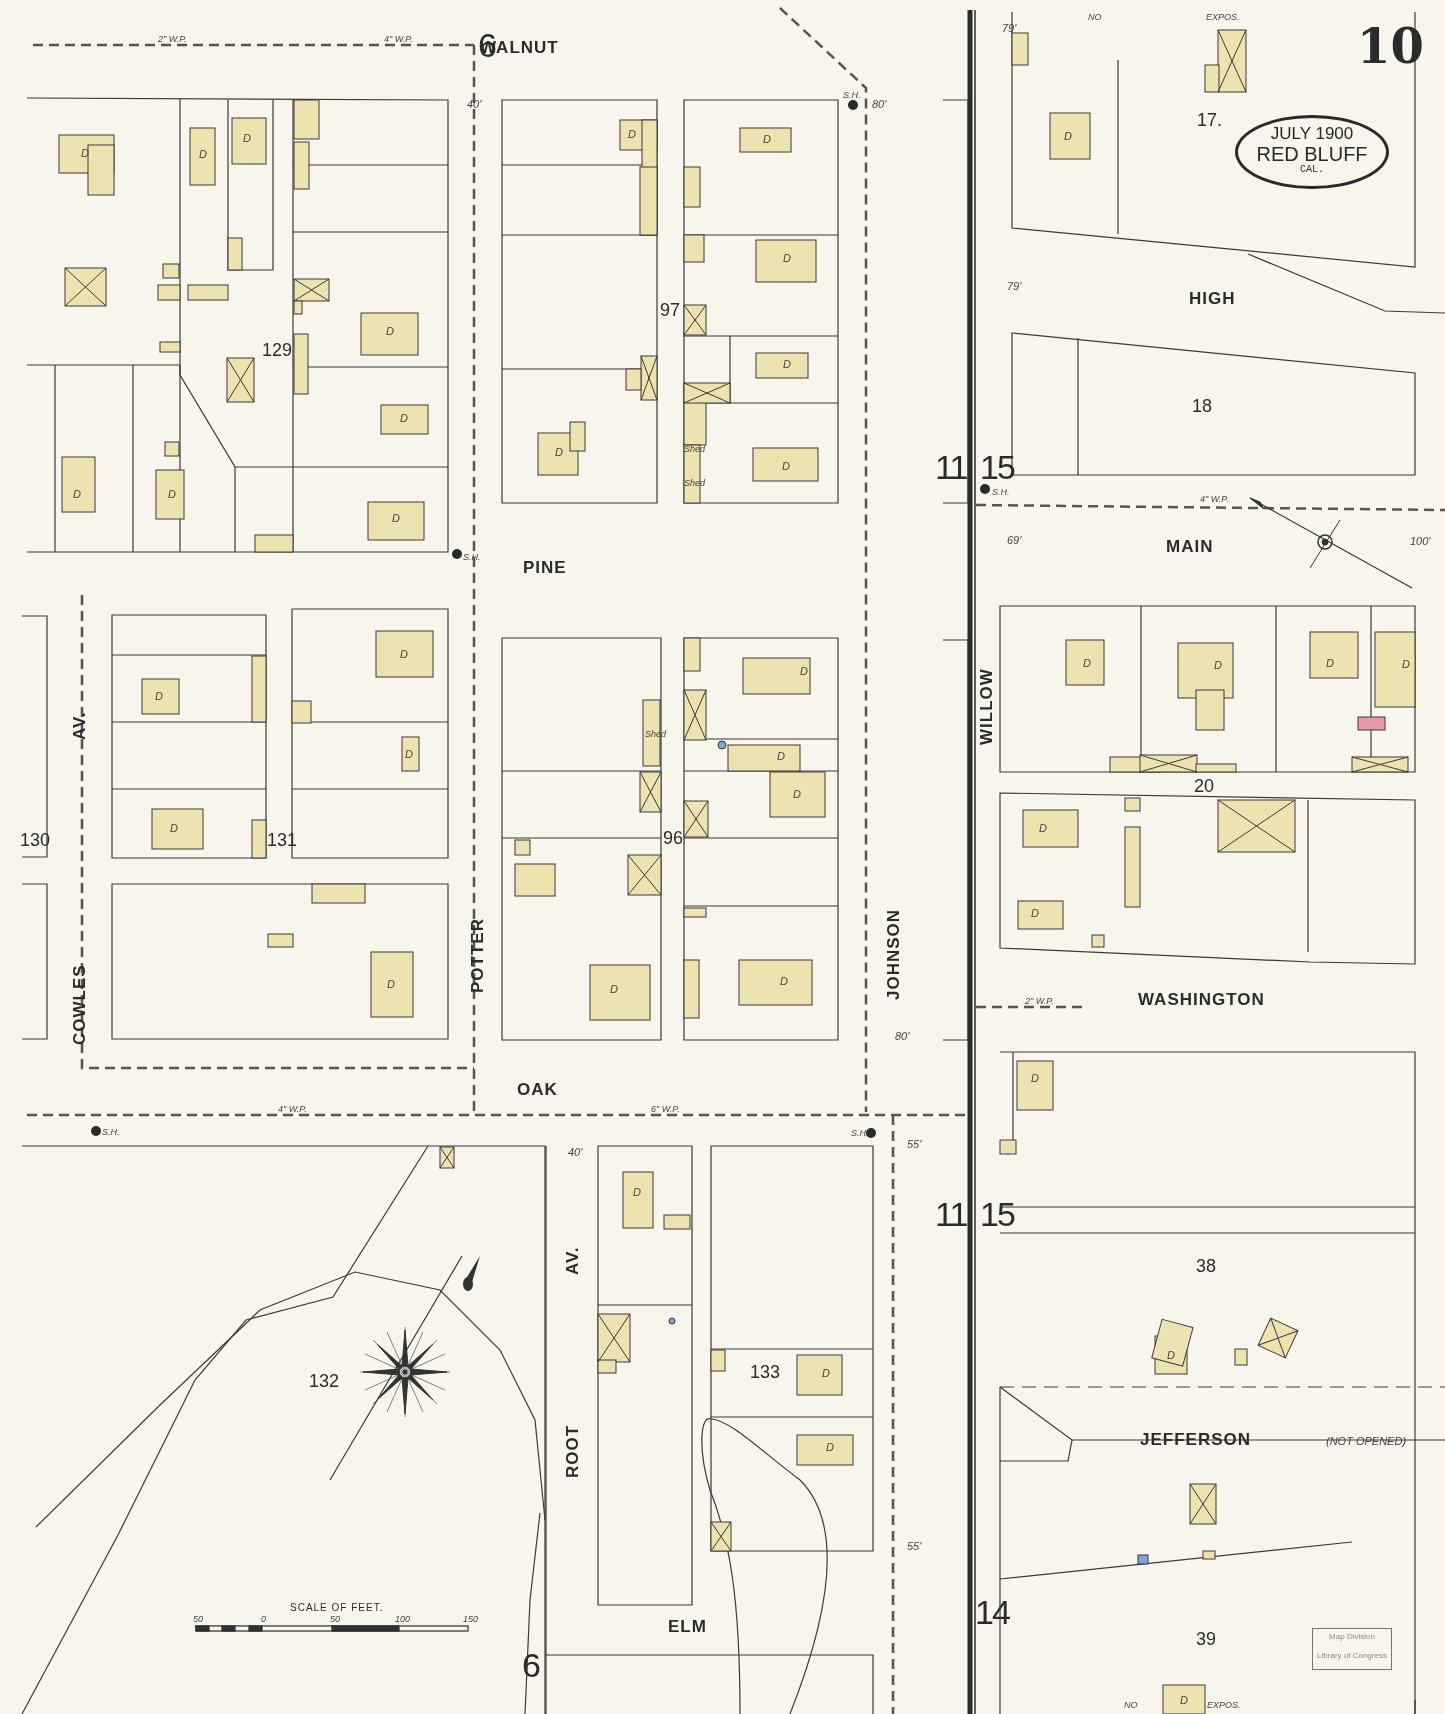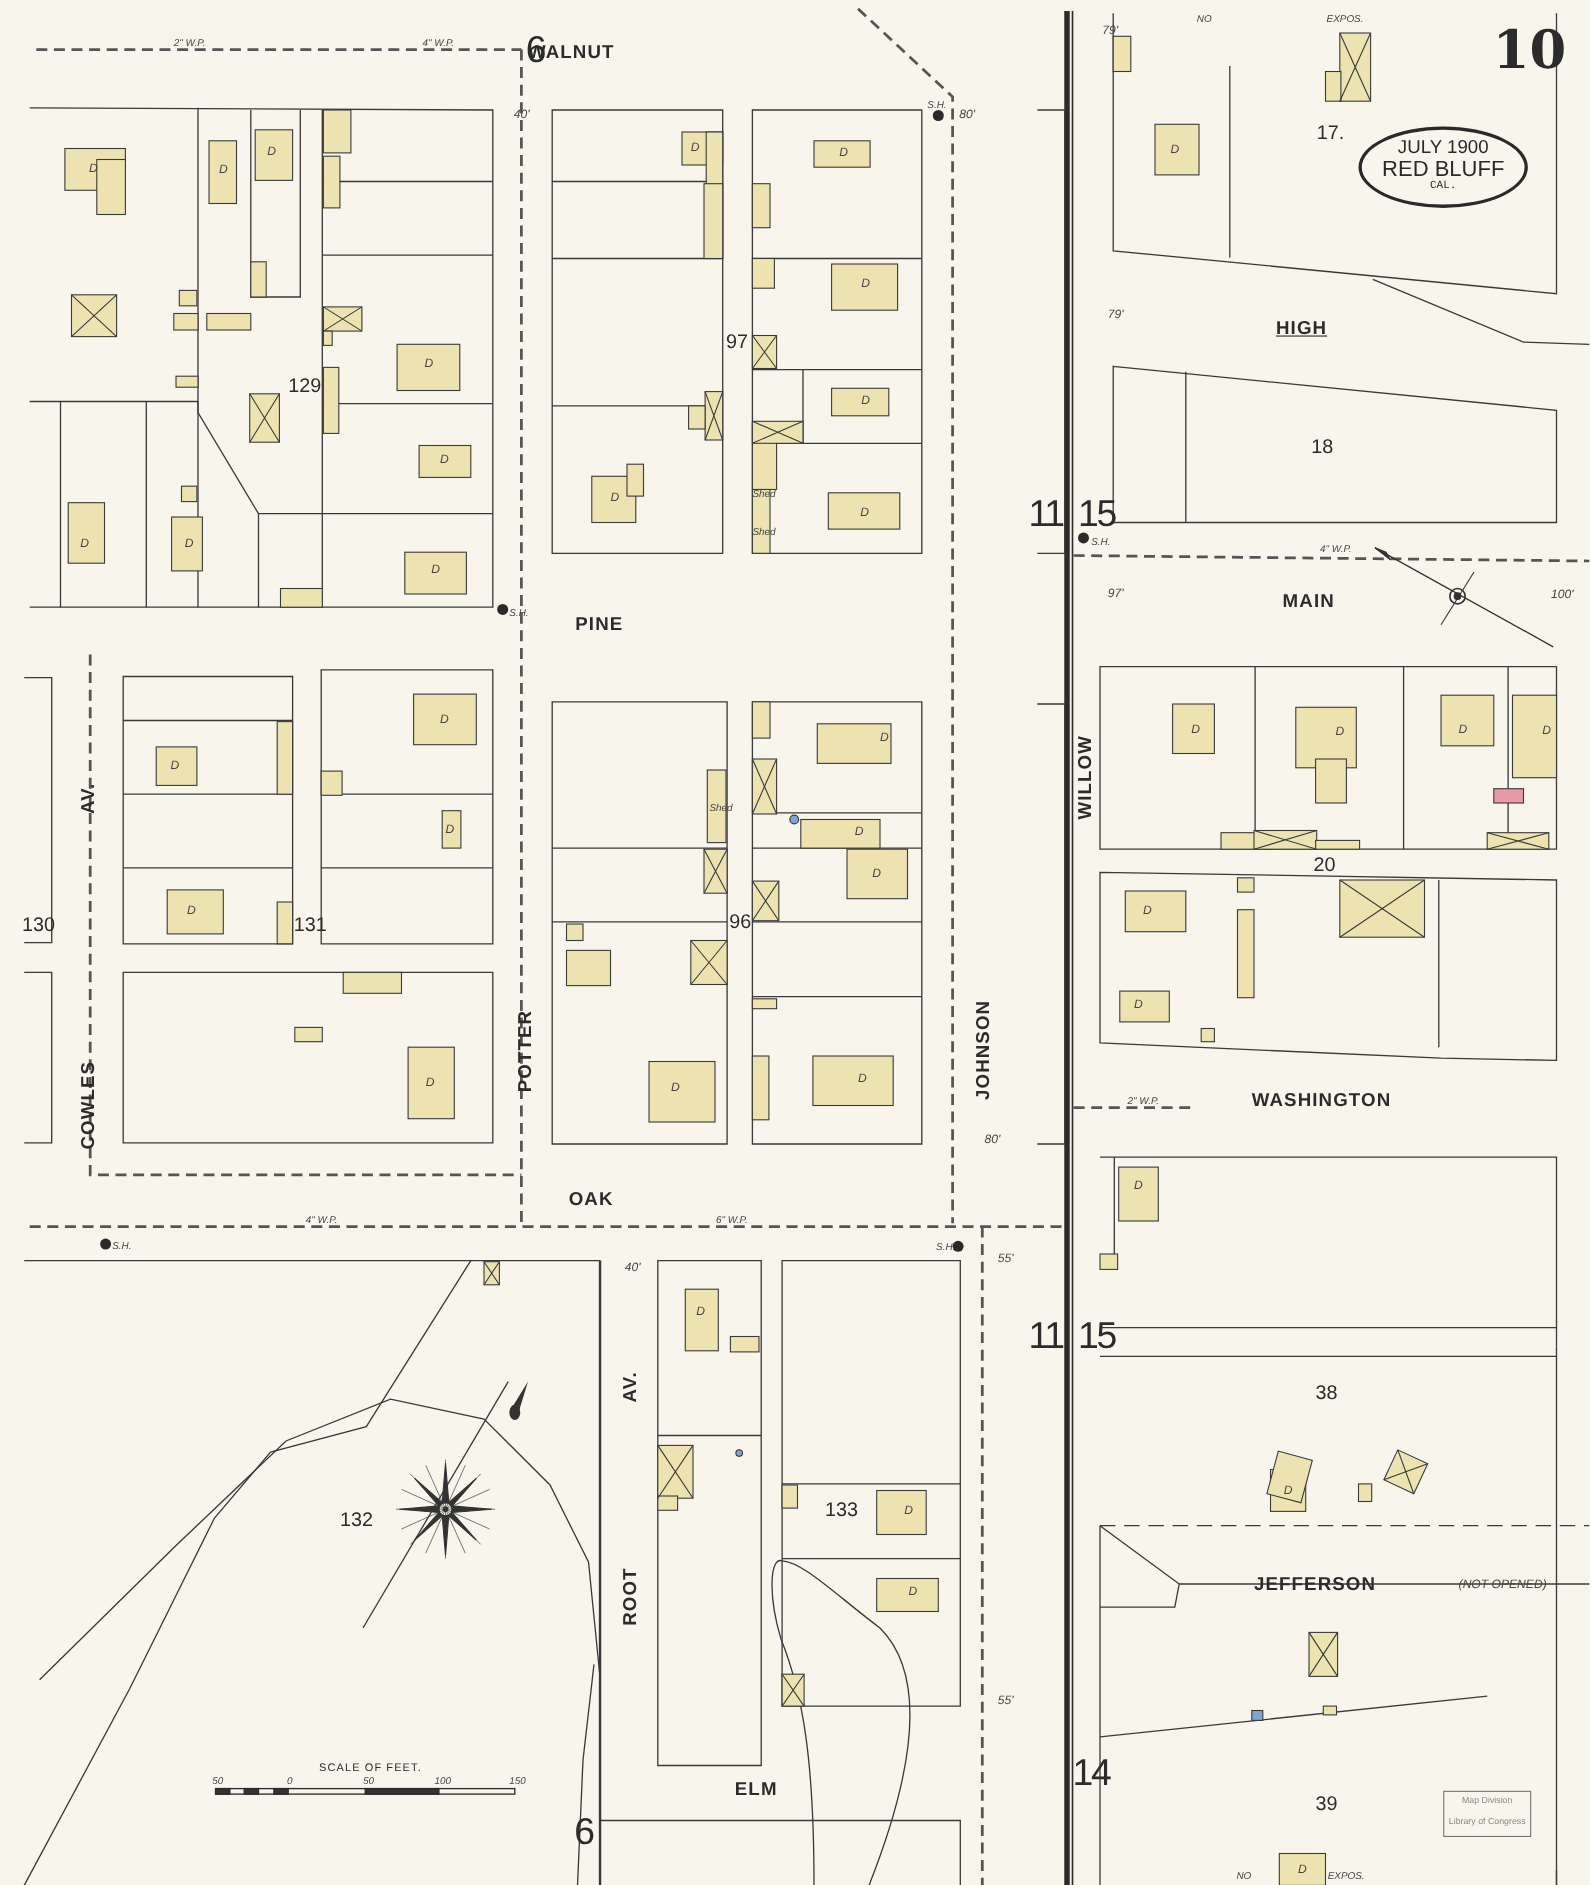--- a/index.html
+++ b/index.html
@@ -336,21 +336,21 @@
 <div class="lbl sheetref" style="left:935px;top:448px;">11</div>
 <div class="lbl sheetref" style="left:980px;top:448px;">15</div>
 <div class="lbl sheetref" style="left:935px;top:1195px;">11</div>
 <div class="lbl sheetref" style="left:980px;top:1195px;">15</div>
 <div class="lbl sheetref" style="left:975px;top:1593px;">14</div>
 
 <div class="lbl street" style="left:480px;top:38px;text-align:center;">WALNUT</div>
 <div class="lbl street" style="left:523px;top:558px;">PINE</div>
 <div class="lbl street" style="left:517px;top:1080px;">OAK</div>
 <div class="lbl street" style="left:668px;top:1617px;">ELM</div>
-<div class="lbl street" style="left:1160px;top:289px;text-decoration:underline;">HIGH</div>
+<div class="lbl street" style="left:1189px;top:289px;">HIGH</div>
 <div class="lbl street" style="left:1166px;top:537px;">MAIN</div>
 <div class="lbl street" style="left:1138px;top:990px;">WASHINGTON</div>
 <div class="lbl street" style="left:1140px;top:1430px;">JEFFERSON</div>
 <div class="lbl note" style="left:1282px;top:1435px;margin-left:44px;">(NOT OPENED)</div>
 
 <div class="lbl vstreet" style="left:70px;top:1045px;">COWLES</div>
 <div class="lbl vstreet" style="left:70px;top:740px;">AV.</div>
 <div class="lbl vstreet" style="left:468px;top:993px;">POTTER</div>
 <div class="lbl vstreet" style="left:884px;top:1000px;">JOHNSON</div>
 <div class="lbl vstreet" style="left:977px;top:745px;">WILLOW</div>
@@ -381,21 +381,21 @@
 <div class="lbl small" style="left:463px;top:552px;">S.H.</div>
 <div class="lbl small" style="left:992px;top:487px;">S.H.</div>
 <div class="lbl small" style="left:102px;top:1127px;">S.H.</div>
 <div class="lbl small" style="left:851px;top:1128px;">S.H.</div>
 
 <div class="lbl note" style="left:872px;top:98px;">80'</div>
 <div class="lbl note" style="left:467px;top:98px;">40'</div>
 <div class="lbl note" style="left:895px;top:1030px;">80'</div>
 <div class="lbl note" style="left:1007px;top:280px;">79'</div>
 <div class="lbl note" style="left:1002px;top:22px;">79'</div>
-<div class="lbl note" style="left:1007px;top:534px;">97'</div>
+<div class="lbl note" style="left:1007px;top:534px;">69'</div>
 <div class="lbl note" style="left:1410px;top:535px;">100'</div>
 <div class="lbl note" style="left:907px;top:1138px;">55'</div>
 <div class="lbl note" style="left:907px;top:1540px;">55'</div>
 <div class="lbl note" style="left:568px;top:1146px;">40'</div>
 
 <div class="lbl small" style="left:1088px;top:12px;">NO</div>
 <div class="lbl small" style="left:1206px;top:12px;">EXPOS.</div>
 <div class="lbl small" style="left:1124px;top:1700px;">NO</div>
 <div class="lbl small" style="left:1207px;top:1700px;">EXPOS.</div>
 

